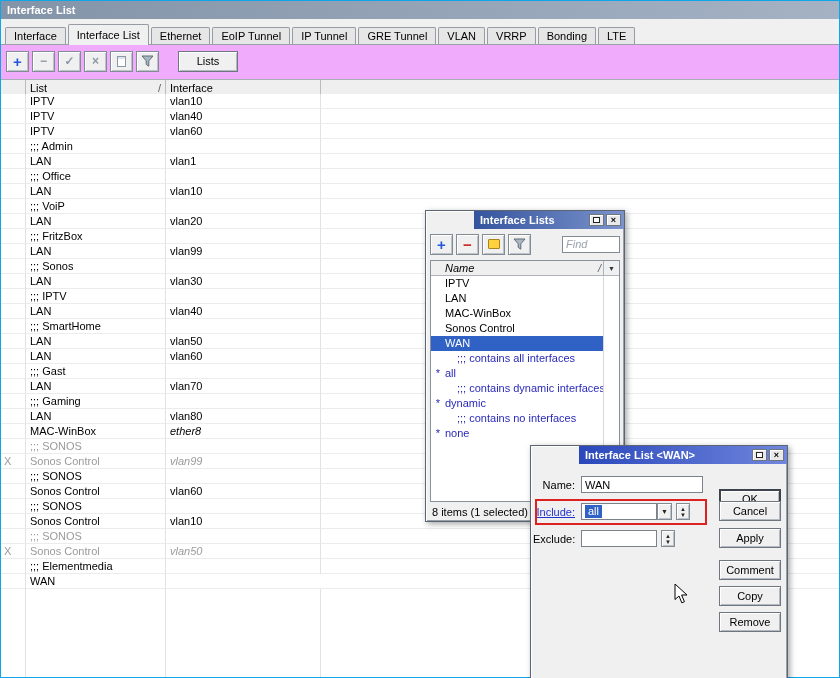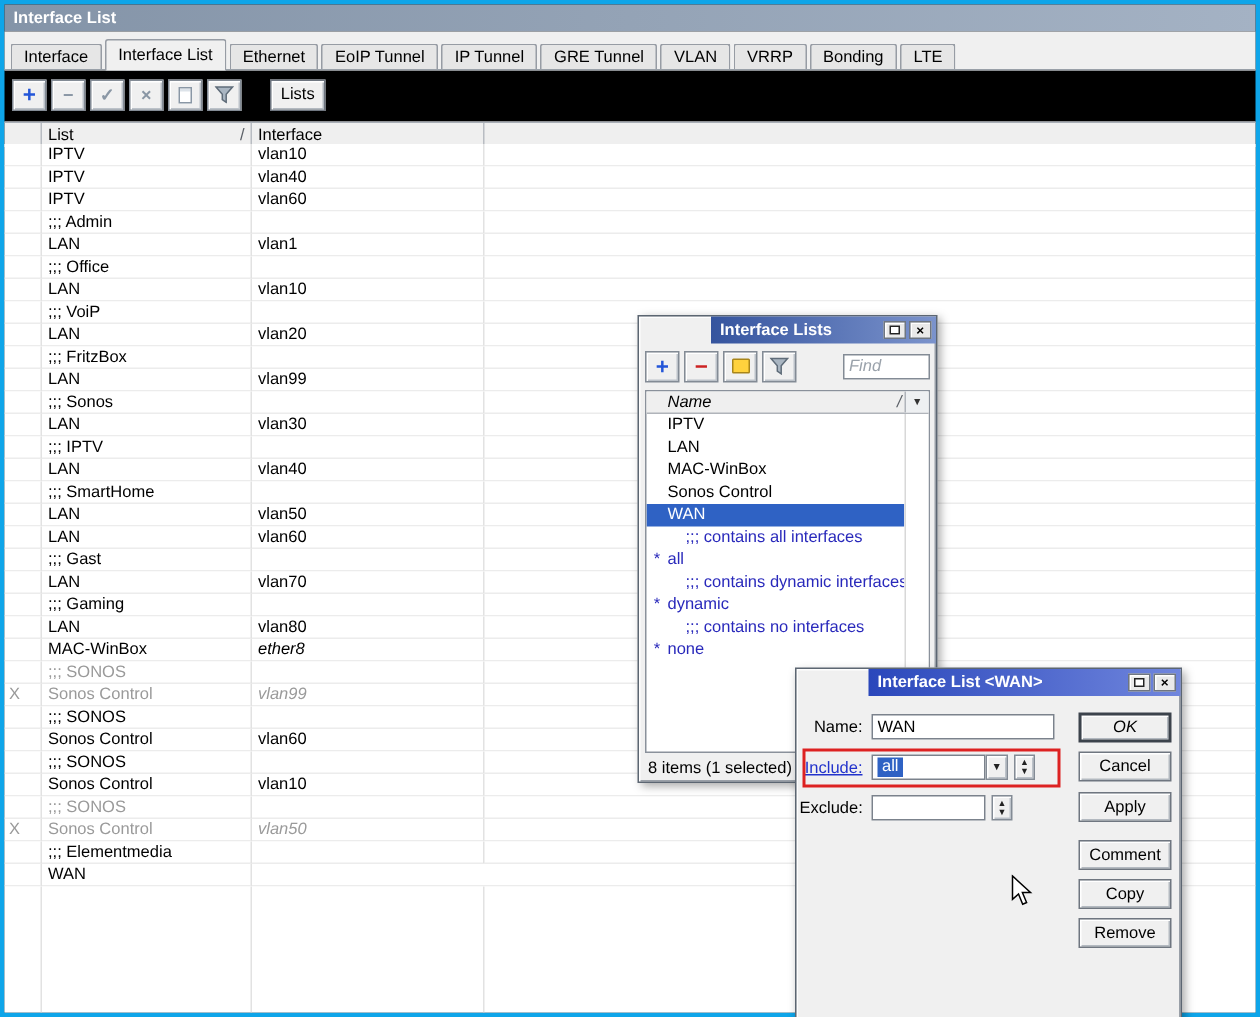--- a/index.html
+++ b/index.html
@@ -3,21 +3,21 @@
 <meta charset="utf-8">
 <style>
   * { box-sizing: border-box; margin: 0; padding: 0; }
   html,body { width:840px; height:678px; }
   body {
     position:relative; overflow:hidden; background:#fff;
     font-family:"Liberation Sans", sans-serif; font-size:11px; color:#000;
   }
 
   
-  .main-window { position:absolute; inset:0; background:#000000; border:3px solid #0ea5e9; }
+  .main-window { position:absolute; inset:0; background:#f0abfc; border:1px solid #0ea5e9; }
   .titlebar {
     height:18px; display:flex; align-items:center; padding:0 6px;
     color:#fff; font-weight:bold; position:relative;
   }
   .main-titlebar { background:linear-gradient(90deg,#8494a8,#a4b2c4); }
 
   .tabbar {
     position:absolute; top:18px; left:0; right:0; height:26px;
     display:flex; align-items:flex-end; padding:0 4px;
     border-bottom:1px solid #99a0a8; background:#f0f0f0;
@@ -44,21 +44,21 @@
   .tbtn.dim  { color:#8a97a5; font-weight:bold; }
   .card-icon { width:9px; height:11px; border:1px solid #8a97a5; background:#fff;
                box-shadow: inset 0 2px 0 #dde3e9; display:inline-block; }
   .yellow-icon { width:12px; height:10px; background:#ffd23d; border:1px solid #a8851a; border-radius:1px; display:inline-block; }
 
   .pbtn {
     background:#f0f0f0; border:1px solid #6f7680; color:#000;
     box-shadow: inset 1px 1px 0 #ffffff, inset -1px -1px 0 #b3b9c0;
     font-family:inherit; font-size:11px; text-align:center; cursor:default;
   }
-  .lists-btn { width:37px; height:21px; margin-left:16px; line-height:18px; }
+  .lists-btn { width:60px; height:21px; margin-left:16px; line-height:18px; }
 
   
   .thead {
     position:absolute; top:78px; left:0; right:0; height:17px; display:flex;
     background:#efefef; border-top:1px solid #a8aeb6;
   }
   .hcell {
     border-right:1px solid #b8bcc2; border-bottom:1px solid #9aa0a8;
     padding:0 4px; line-height:14px; display:flex; align-items:center;
   }
@@ -551,21 +551,21 @@
 
   <span class="flabel l-exc">Exclude:</span>
   <div class="combo f-exc">
     <span></span>
   </div>
   <span class="spin spin-exc">
     <span>▲</span>
     <span>▼</span>
   </span>
 
-<button class="pbtn wan-btn default" style="top: 29px; font-style: italic;">OK</button>
+<button class="pbtn wan-btn default" style="top: 43px;">OK</button>
     <button class="pbtn wan-btn" style="top: 55px;">Cancel</button>
     <button class="pbtn wan-btn" style="top: 82px;">Apply</button>
     <button class="pbtn wan-btn" style="top: 114px;">Comment</button>
     <button class="pbtn wan-btn" style="top: 140px;">Copy</button>
     <button class="pbtn wan-btn" style="top: 166px;">Remove</button>
   </div>
 
 <svg class="cursor" width="16" height="22" viewBox="0 0 16 22">
   <path d="M1 1 L1 16.5 L5 13 L7.8 19.8 L10.4 18.7 L7.6 12 L13 12 Z" fill="#fff" stroke="#000" stroke-width="1"></path>
 </svg>

